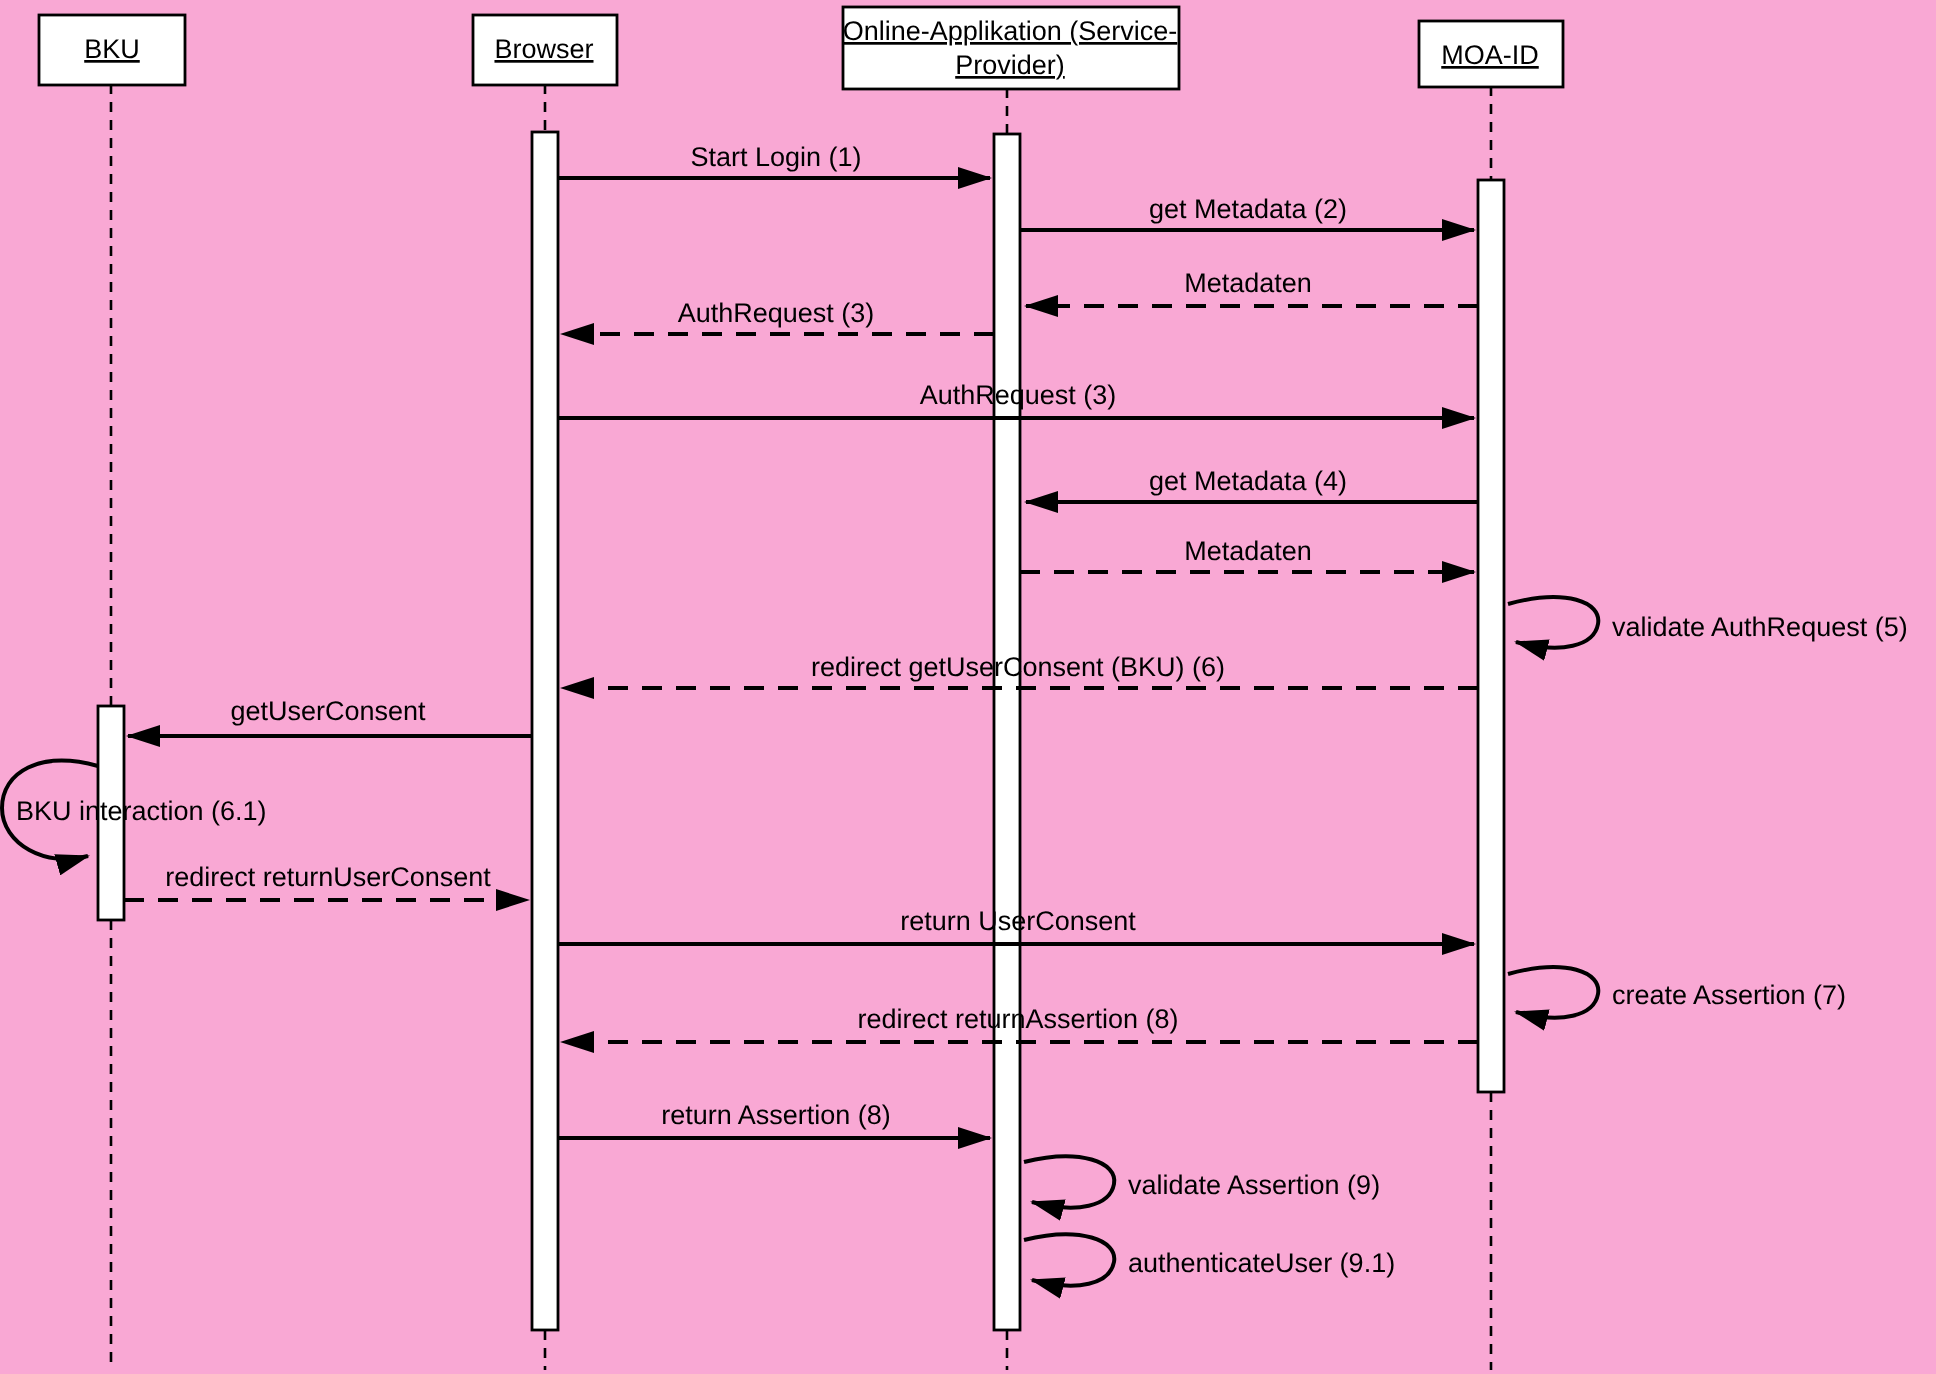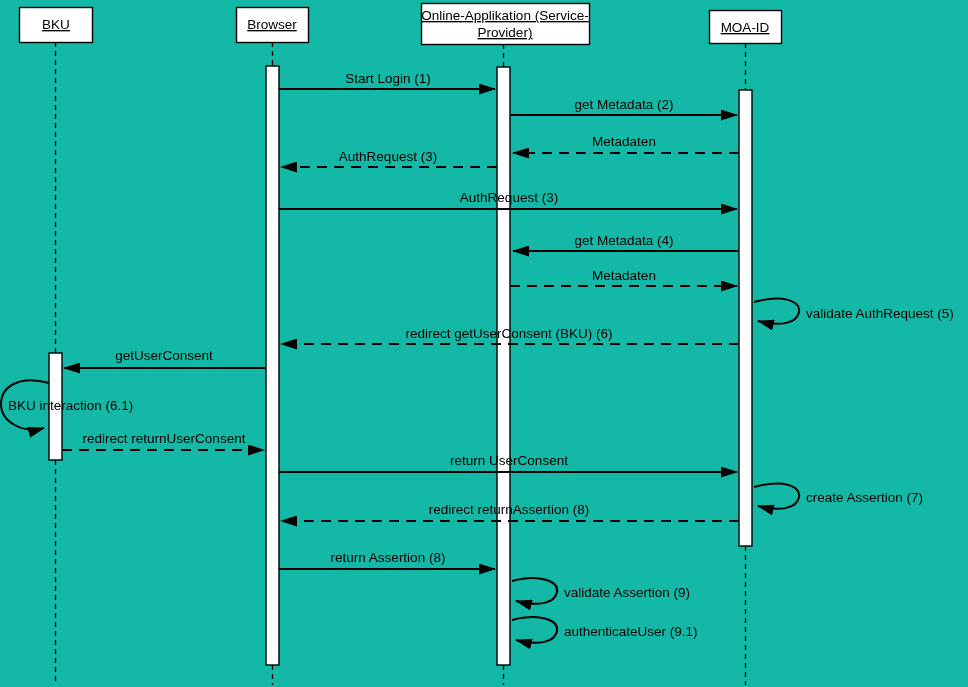--- a/index.html
+++ b/index.html
@@ -1,16 +1,16 @@
 <!DOCTYPE html>
 <html><head>
 <meta charset="utf-8">
 <style>
   html,body{margin:0;padding:0;background:#ffffff;}
-  .stage{position:relative;width:968px;height:687px;background:#14b8a6;overflow:hidden;}
+  .stage{position:relative;width:968px;height:687px;background:#f9a8d4;overflow:hidden;}
   svg{display:block;}
   svg text{font-family:"Liberation Sans",sans-serif;font-size:13.5px;fill:#000000;}
   .actor-label{text-decoration:underline;}
   .msg-label{font-size:13.5px;}
   .box{fill:#ffffff;stroke:#000000;stroke-width:1.4;}
   .bar{fill:#ffffff;stroke:#000000;stroke-width:1.4;}
   .life{stroke:#000000;stroke-width:1.3;stroke-dasharray:5 4;fill:none;}
   .solid{stroke:#000000;stroke-width:2;fill:none;}
   .dashed{stroke:#000000;stroke-width:2;stroke-dasharray:10 7;fill:none;}
   .loop{stroke:#000000;stroke-width:2;fill:none;}

